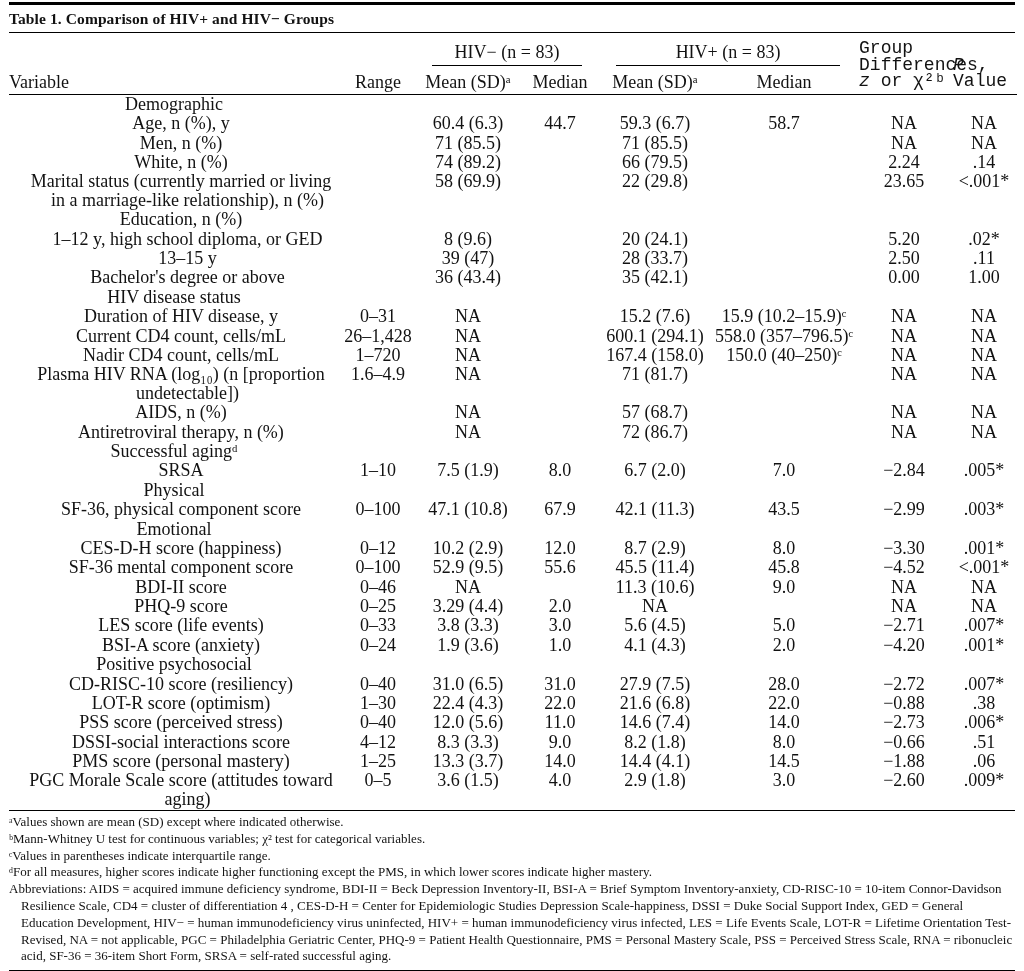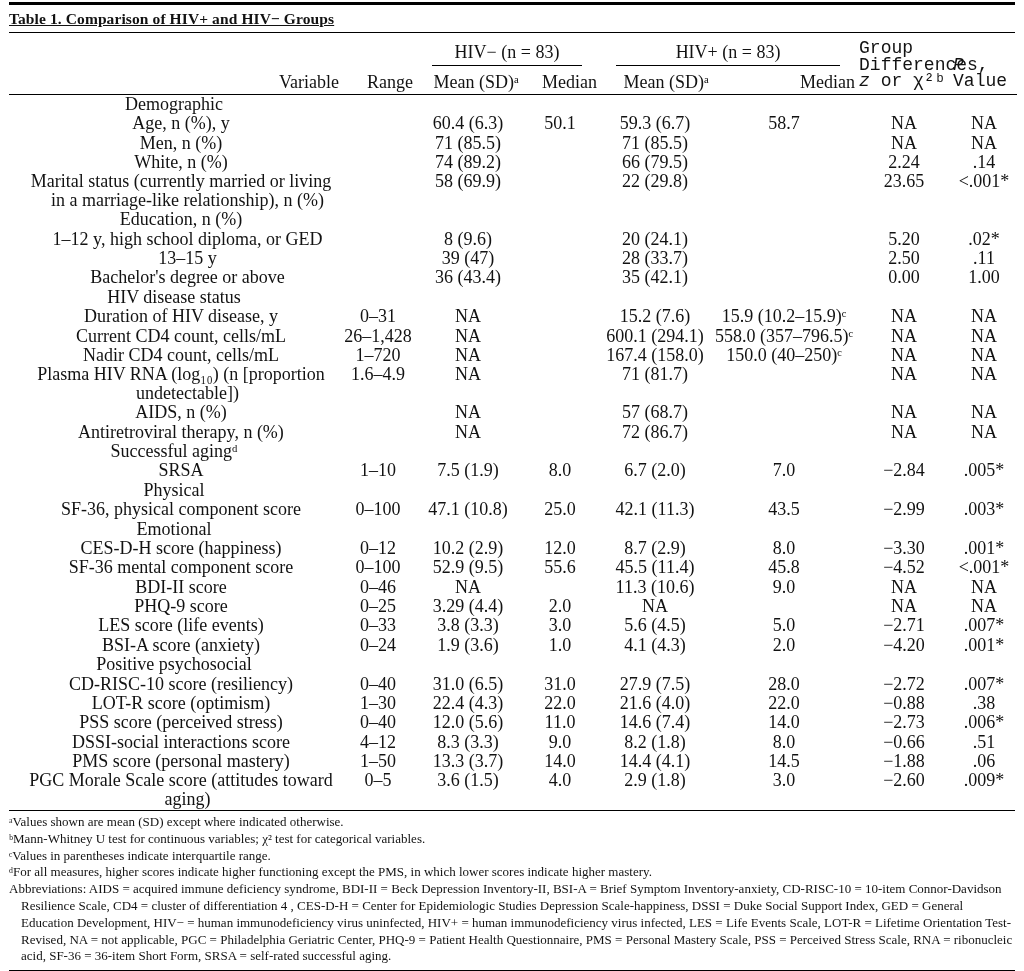--- a/index.html
+++ b/index.html
@@ -9,21 +9,20 @@
     font-family: "Liberation Serif", "DejaVu Serif", serif;
     -webkit-font-smoothing: antialiased;
   }
   .page { width: 1006px; padding: 2px 9px 6px 9px; }
 
   
   .title-bar {
     border-top: 3px solid #000;
     border-bottom: 1px solid #000;
     padding: 5px 0 4px 0;
-    text-decoration: underline;
   }
   .table-title { font-weight: bold; font-size: 15.5px; letter-spacing: 0.1px; }
 
   
   table.cmp {
     width: 100%;
     border-collapse: collapse;
     table-layout: fixed;
     font-size: 18px;
   }
@@ -31,26 +30,26 @@
   tr.spanners th { vertical-align: bottom; padding-top: 7px; }
   th.spanner { text-align: center; }
   th.spanner .cmid {
     display: block;
     margin: 0 16px;
     padding-bottom: 2px;
     border-bottom: 1px solid #000;
   }
   tr.labels th {
     vertical-align: bottom;
-    text-align: right;
+    text-align: center;
     padding: 5px 2px 4px 2px;
     border-bottom: 1px solid #000;
     line-height: 16px;
   }
-  tr.labels th.var-h { text-align: right; padding-left: 0; }
+  tr.labels th.var-h { text-align: left; padding-left: 0; }
   th.gd, th.pv {
     vertical-align: middle;
     text-align: left;
     border-bottom: 1px solid #000;
     line-height: 16.5px;
     padding: 4px 2px;
     font-family: Liberation Mono, monospace;
   }
 
   tbody td {
@@ -131,21 +130,21 @@
           <td class="val"></td>
           <td class="val"></td>
           <td class="val"></td>
           <td class="val"></td>
           <td class="val"></td>
         </tr>
         <tr>
           <td class="var indent-1">Age, n (%), y</td>
           <td class="val"></td>
           <td class="val">60.4 (6.3)</td>
-          <td class="val">50.1</td>
+          <td class="val">44.7</td>
           <td class="val">59.3 (6.7)</td>
           <td class="val">58.7</td>
           <td class="val">NA</td>
           <td class="val">NA</td>
         </tr>
         <tr>
           <td class="var indent-1">Men, n (%)</td>
           <td class="val"></td>
           <td class="val">71 (85.5)</td>
           <td class="val"></td>
@@ -311,21 +310,21 @@
           <td class="val"></td>
           <td class="val"></td>
           <td class="val"></td>
           <td class="val"></td>
           <td class="val"></td>
         </tr>
         <tr>
           <td class="var indent-1">SF-36, physical component score</td>
           <td class="val">0–100</td>
           <td class="val">47.1 (10.8)</td>
-          <td class="val">25.0</td>
+          <td class="val">67.9</td>
           <td class="val">42.1 (11.3)</td>
           <td class="val">43.5</td>
           <td class="val">−2.99</td>
           <td class="val">.003*</td>
         </tr>
         <tr>
           <td class="var indent-0">Emotional</td>
           <td class="val"></td>
           <td class="val"></td>
           <td class="val"></td>
@@ -412,21 +411,21 @@
           <td class="val">27.9 (7.5)</td>
           <td class="val">28.0</td>
           <td class="val">−2.72</td>
           <td class="val">.007*</td>
         </tr>
         <tr>
           <td class="var indent-1">LOT-R score (optimism)</td>
           <td class="val">1–30</td>
           <td class="val">22.4 (4.3)</td>
           <td class="val">22.0</td>
-          <td class="val">21.6 (4.0)</td>
+          <td class="val">21.6 (6.8)</td>
           <td class="val">22.0</td>
           <td class="val">−0.88</td>
           <td class="val">.38</td>
         </tr>
         <tr>
           <td class="var indent-1">PSS score (perceived stress)</td>
           <td class="val">0–40</td>
           <td class="val">12.0 (5.6)</td>
           <td class="val">11.0</td>
           <td class="val">14.6 (7.4)</td>
@@ -439,21 +438,21 @@
           <td class="val">4–12</td>
           <td class="val">8.3 (3.3)</td>
           <td class="val">9.0</td>
           <td class="val">8.2 (1.8)</td>
           <td class="val">8.0</td>
           <td class="val">−0.66</td>
           <td class="val">.51</td>
         </tr>
         <tr>
           <td class="var indent-1">PMS score (personal mastery)</td>
-          <td class="val">1–50</td>
+          <td class="val">1–25</td>
           <td class="val">13.3 (3.7)</td>
           <td class="val">14.0</td>
           <td class="val">14.4 (4.1)</td>
           <td class="val">14.5</td>
           <td class="val">−1.88</td>
           <td class="val">.06</td>
         </tr>
         <tr>
           <td class="var indent-1">PGC Morale Scale score (attitudes toward aging)</td>
           <td class="val">0–5</td>

